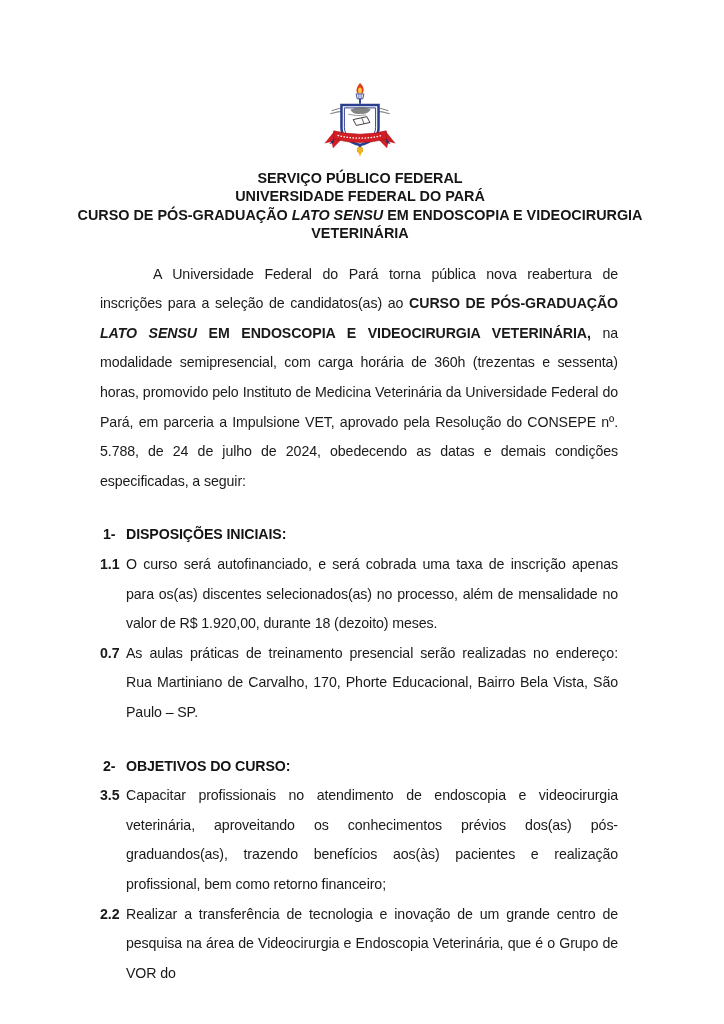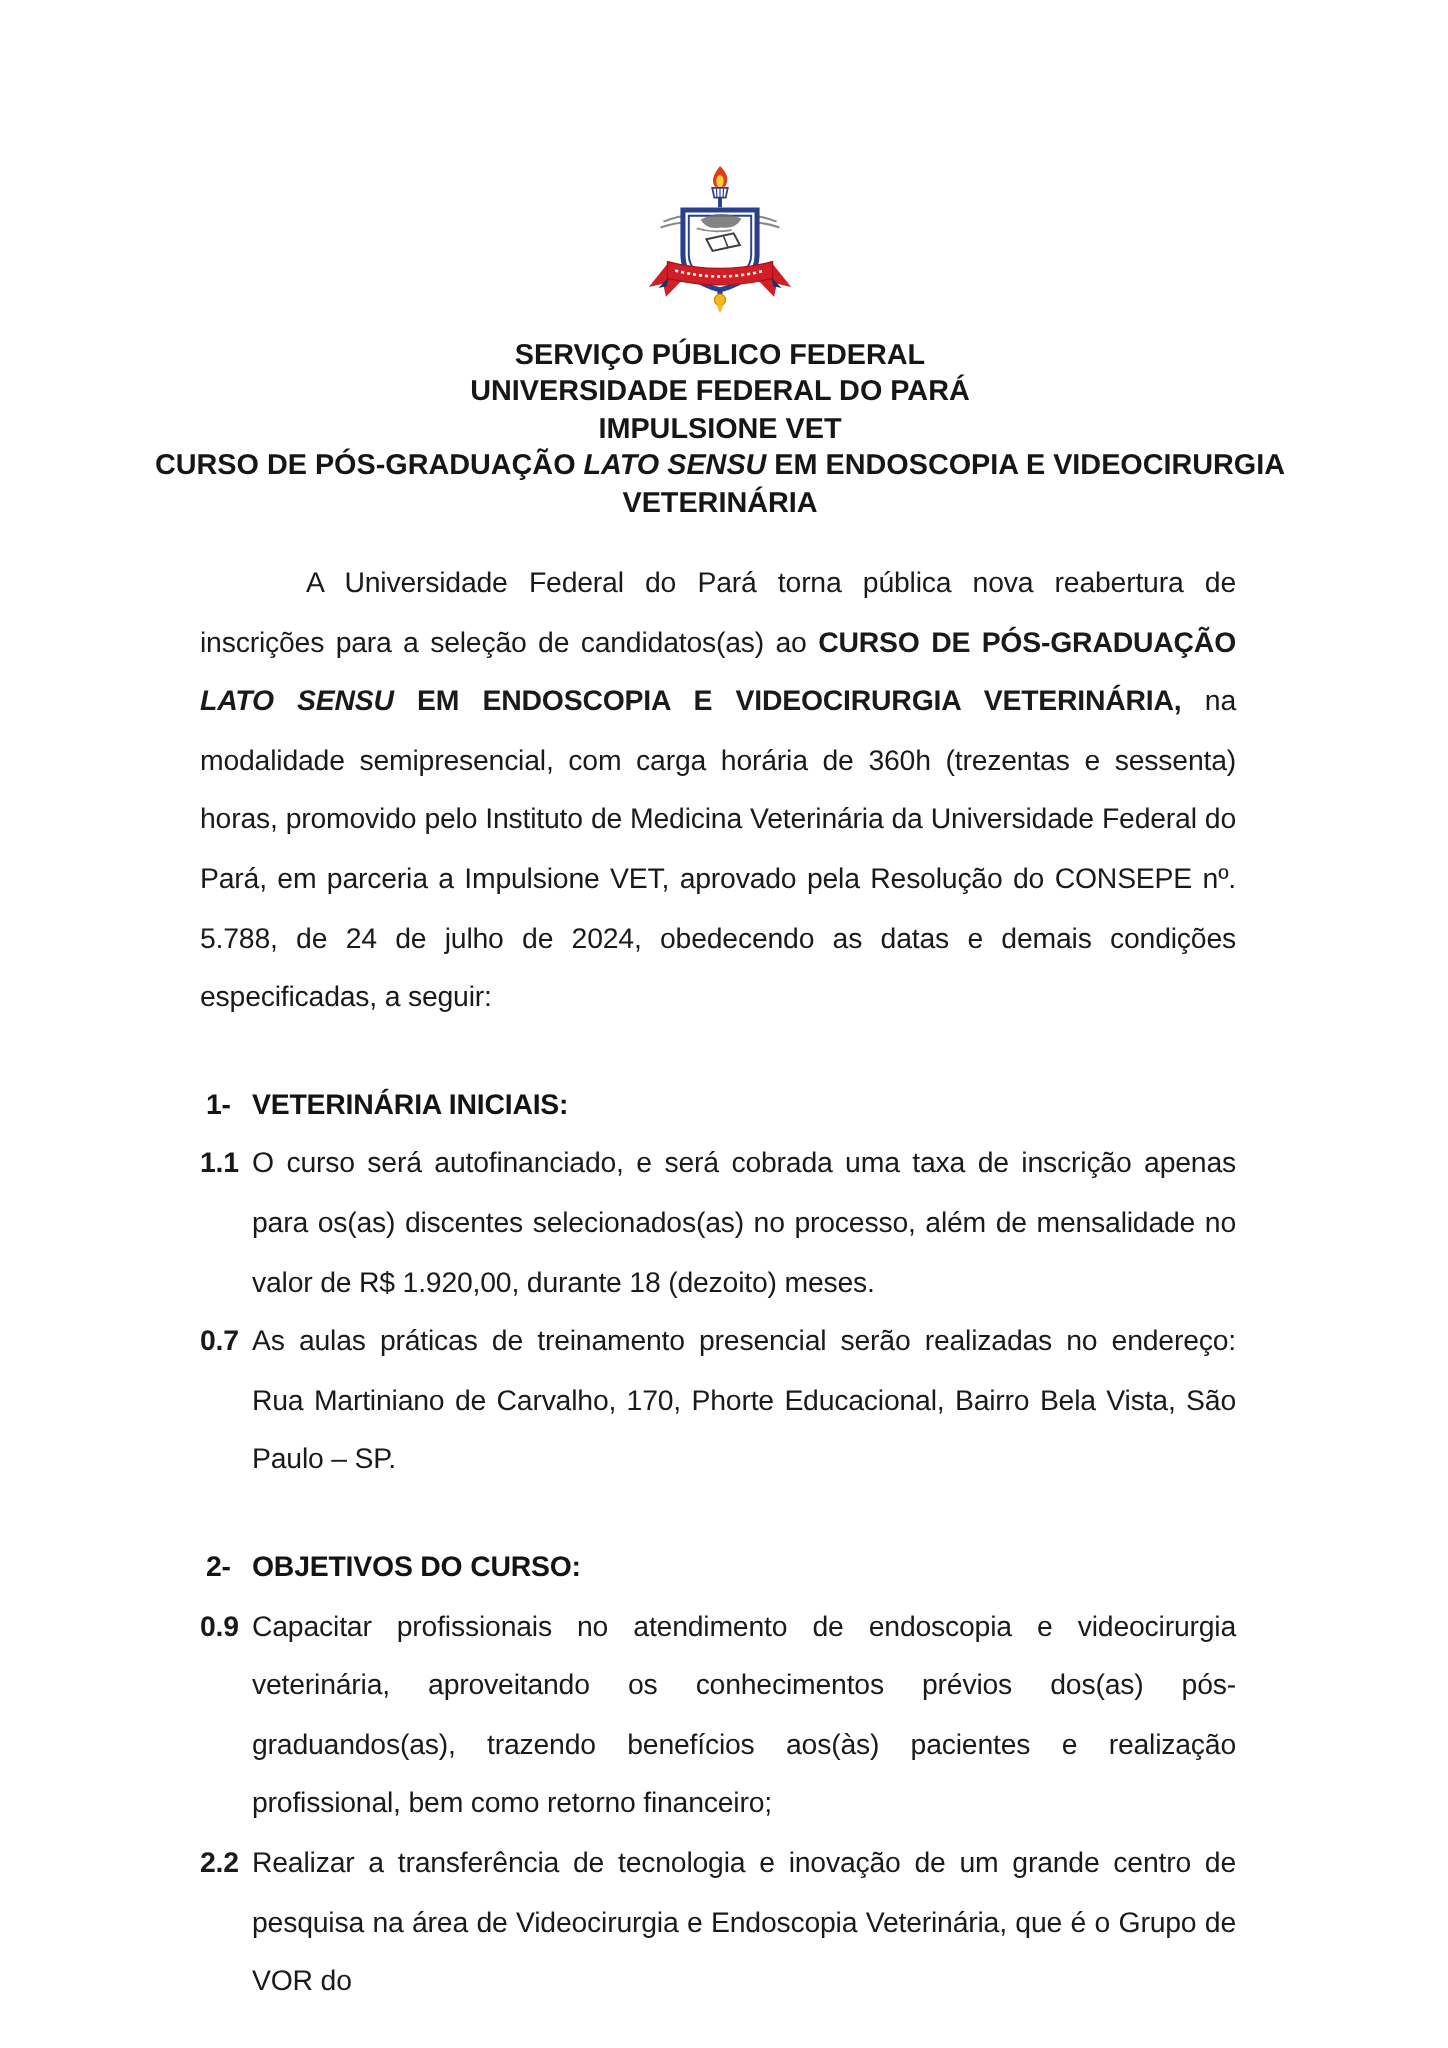--- a/index.html
+++ b/index.html
@@ -121,48 +121,47 @@
         <rect x="38.7" y="63.5" width="2.6" height="3.4" fill="#2b3f8f"></rect>
         <circle cx="40" cy="69.6" r="2.9" fill="#f3b71b" stroke="#c78e00" stroke-width="0.6"></circle>
         <path d="M38.2 72 H41.8 L40 76.5 Z" fill="#f3b71b"></path>
       </g>
     </svg>
   </div>
 
   <div class="header-block">
     <div>SERVIÇO PÚBLICO FEDERAL</div>
     <div>UNIVERSIDADE FEDERAL DO PARÁ</div>
-    <div>IMPULSIONE VET</div>
     <div><span>CURSO DE PÓS-GRADUAÇÃO </span><span class="i">LATO SENSU</span><span> EM ENDOSCOPIA E VIDEOCIRURGIA VETERINÁRIA</span></div>
   </div>
 
 
   <div class="body-text">
 
     <p class="intro" style="margin:17px 0 0 0;"><span>A Universidade Federal do Pará torna pública nova reabertura de inscrições para a seleção de candidatos(as) ao </span><span class="b">CURSO DE PÓS-GRADUAÇÃO </span><span class="b i">LATO SENSU</span><span class="b"> EM ENDOSCOPIA E VIDEOCIRURGIA VETERINÁRIA,</span><span> na modalidade semipresencial, com carga horária de 360h (trezentas e sessenta) horas, promovido pelo Instituto de Medicina Veterinária da Universidade Federal do Pará, em parceria a Impulsione VET, aprovado pela Resolução do CONSEPE nº. 5.788, de 24 de julho de 2024, obedecendo as datas e demais condições especificadas, a seguir:</span></p>
 
     <div class="section-heading">
       <span class="num">1-</span>
-      <span>VETERINÁRIA INICIAIS:</span>
+      <span>DISPOSIÇÕES INICIAIS:</span>
     </div>
     <div class="clause">
       <span class="num">1.1</span>
       <span>O curso será autofinanciado, e será cobrada uma taxa de inscrição apenas para os(as) discentes selecionados(as) no processo, além de mensalidade no valor de R$ 1.920,00, durante 18 (dezoito) meses.</span>
     </div>
     <div class="clause">
       <span class="num">0.7</span>
       <span>As aulas práticas de treinamento presencial serão realizadas no endereço: Rua Martiniano de Carvalho, 170, Phorte Educacional, Bairro Bela Vista, São Paulo – SP.</span>
     </div>
 
     <div class="section-heading">
       <span class="num">2-</span>
       <span>OBJETIVOS DO CURSO:</span>
     </div>
     <div class="clause">
-      <span class="num">0.9</span>
+      <span class="num">3.5</span>
       <span>Capacitar profissionais no atendimento de endoscopia e videocirurgia veterinária, aproveitando os conhecimentos prévios dos(as) pós-graduandos(as), trazendo benefícios aos(às) pacientes e realização profissional, bem como retorno financeiro;</span>
     </div>
     <div class="clause">
       <span class="num">2.2</span>
       <span>Realizar a transferência de tecnologia e inovação de um grande centro de pesquisa na área de Videocirurgia e Endoscopia Veterinária, que é o Grupo de VOR do</span>
     </div>
 
   </div>
 </div>
 

